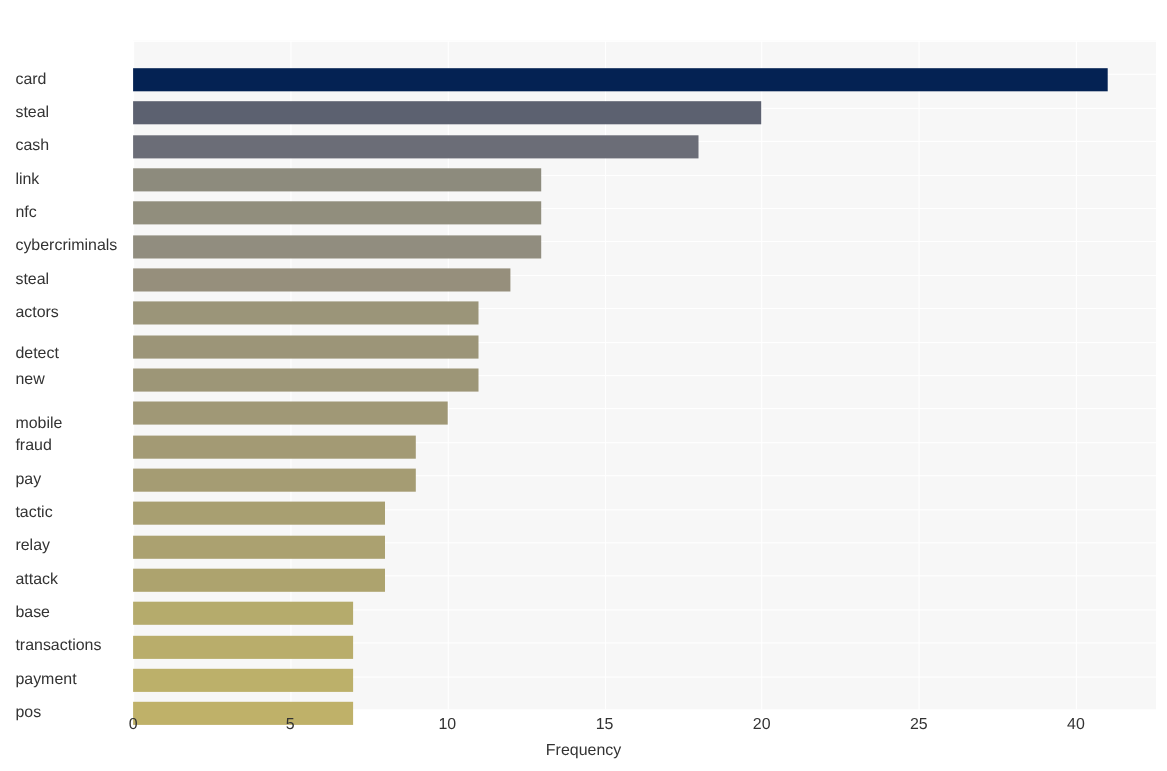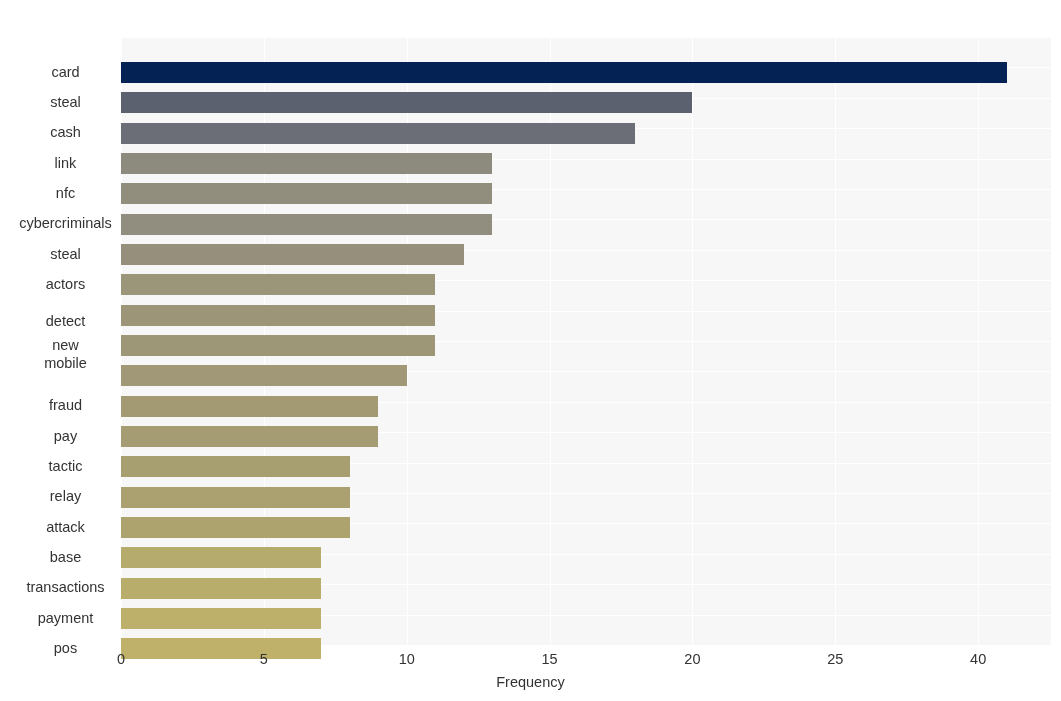--- a/index.html
+++ b/index.html
@@ -62,21 +62,21 @@
   .bar {
     position: absolute;
     height: 21px;
     left: 0;
   }
 
   .ylabel {
     position: absolute;
     right: 0;
     width: 103px;
-    text-align: center;
+    text-align: left;
     font-size: 14.5px;
     color: #333333;
     white-space: nowrap;
   }
 
   #ylabels {
     position: absolute;
     left: 0;
     top: 37px;
     width: 117px;
@@ -163,21 +163,21 @@
       <div class="ylabel" style="top: 26.5px;">card</div>
       <div class="ylabel" style="top: 56.84px;">steal</div>
       <div class="ylabel" style="top: 87.18px;">cash</div>
       <div class="ylabel" style="top: 117.52px;">link</div>
       <div class="ylabel" style="top: 147.86px;">nfc</div>
       <div class="ylabel" style="top: 178.2px;">cybercriminals</div>
       <div class="ylabel" style="top: 208.54px;">steal</div>
       <div class="ylabel" style="top: 238.88px;">actors</div>
       <div class="ylabel" style="top: 276px;">detect</div>
       <div class="ylabel" style="top: 299.56px;">new</div>
-      <div class="ylabel" style="top: 318px;">mobile</div>
+      <div class="ylabel" style="top: 340px;">mobile</div>
       <div class="ylabel" style="top: 360.24px;">fraud</div>
       <div class="ylabel" style="top: 390.58px;">pay</div>
       <div class="ylabel" style="top: 420.92px;">tactic</div>
       <div class="ylabel" style="top: 451.26px;">relay</div>
       <div class="ylabel" style="top: 481.6px; padding-left: 38px;">attack</div>
       <div class="ylabel" style="top: 511.94px;">base</div>
       <div class="ylabel" style="top: 542.28px;">transactions</div>
       <div class="ylabel" style="top: 572.62px;">payment</div>
       <div class="ylabel" style="top: 602.96px;">pos</div>
     </div>

